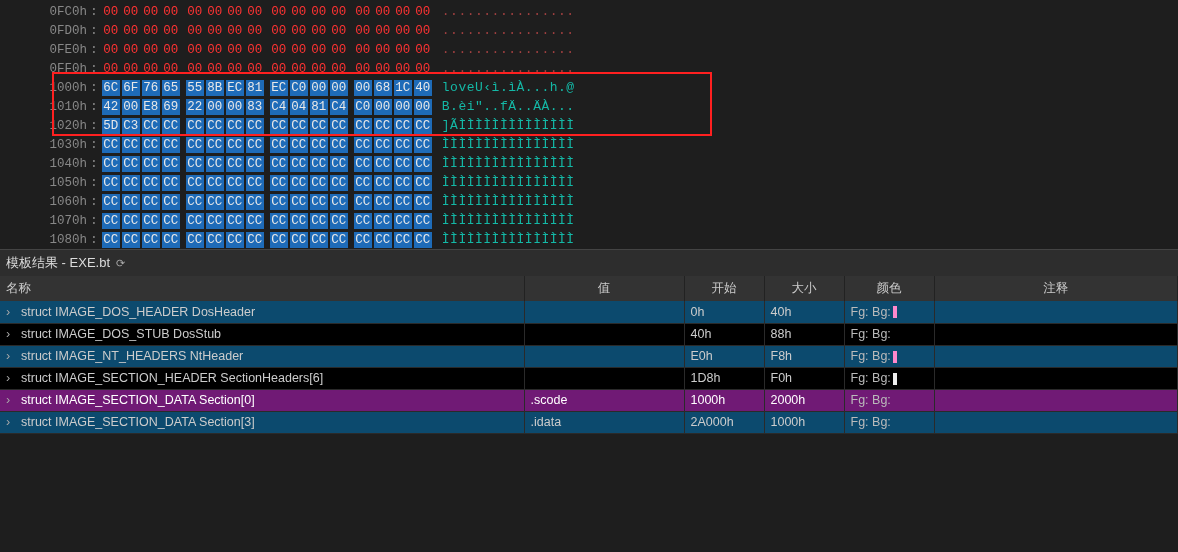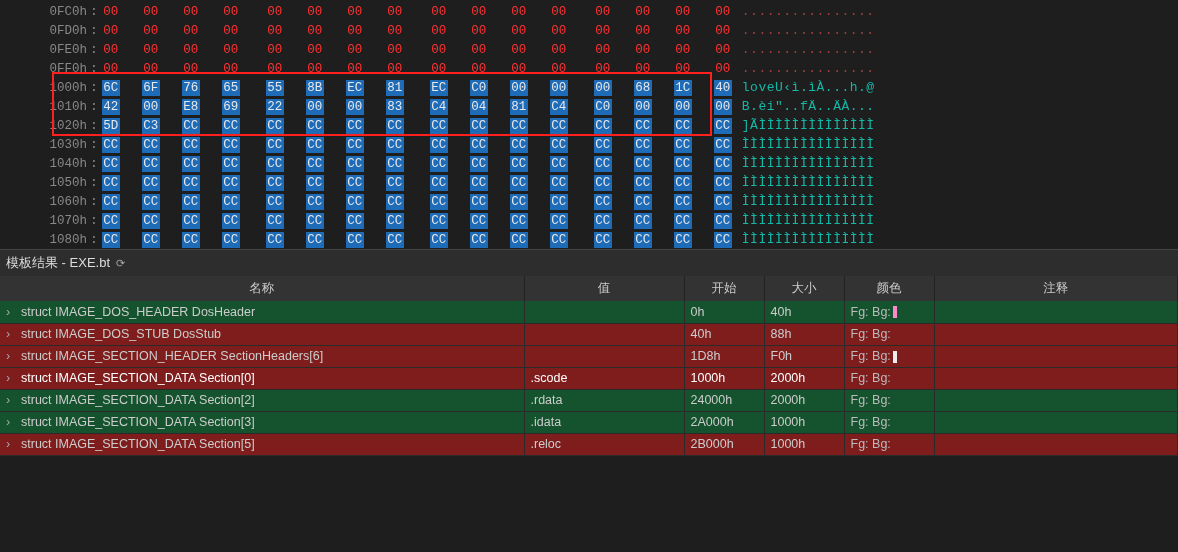--- a/index.html
+++ b/index.html
@@ -29,21 +29,20 @@
     text-align: right;
     padding-right: 3px;
     font-size: 12.5px;
   }
   .colon {
     color: #888;
     padding-right: 4px;
   }
   .bytes {
     display: inline-flex;
-    gap: 20px;
   }
   .byte {
     width: 18px;
     text-align: center;
     padding: 1px 0;
     margin-right: 2px;
     font-size: 12.5px;
   }
   .byte.red { color: #ff3333; }
   .byte.bluebg { background: #1e6bb8; color: #e8e8e8; }
@@ -87,27 +86,27 @@
   }
   .table thead th {
     background: #333;
     color: #ccc;
     font-weight: normal;
     text-align: center;
     padding: 4px 6px;
     border-right: 1px solid #222;
     height: 24px;
   }
-  .table thead th.left { text-align: center; padding-left: 20px; }
+  .table thead th.left { text-align: left; padding-left: 20px; }
   .table tbody tr {
-    background: #14532d;
+    background: #0c4a6e;
     border-bottom: 1px solid #2a2a2a;
   }
-  .table tbody tr.alt { background: #7f1d1d; }
-  .table tbody tr.selected { background: #7f1d1d; color: #fff; }
+  .table tbody tr.alt { background: #000000; }
+  .table tbody tr.selected { background: #701a75; color: #fff; }
   .table tbody td {
     padding: 3px 6px;
     border-right: 1px solid #2a2a2a;
     height: 22px;
     white-space: nowrap;
   }
   .expand {
     display: inline-block;
     width: 12px;
     color: #aaa;
@@ -466,54 +465,46 @@
         <td class="col-comment"></td>
       </tr>
       <tr class="alt">
         <td class="col-name"><span class="expand">›</span><span>struct IMAGE_DOS_STUB DosStub</span></td>
         <td class="col-value"></td>
         <td class="col-start">40h</td>
         <td class="col-size">88h</td>
         <td class="col-color"><span class="fg-label">Fg:</span>   <span class="fg-label">Bg:</span></td>
         <td class="col-comment"></td>
       </tr>
+      <tr class="">
+        <td class="col-name"><span class="expand">›</span><span>struct IMAGE_NT_HEADERS NtHeader</span></td>
+        <td class="col-value"></td>
+        <td class="col-start">E0h</td>
+        <td class="col-size">F8h</td>
+        <td class="col-color"><span class="fg-label">Fg:</span>   <span class="fg-label">Bg:</span><span class="bg-swatch pink"></span></td>
+        <td class="col-comment"></td>
+      </tr>
       <tr class="alt">
         <td class="col-name"><span class="expand">›</span><span>struct IMAGE_SECTION_HEADER SectionHeaders[6]</span></td>
         <td class="col-value"></td>
         <td class="col-start">1D8h</td>
         <td class="col-size">F0h</td>
         <td class="col-color"><span class="fg-label">Fg:</span>   <span class="fg-label">Bg:</span><span class="bg-swatch white"></span></td>
         <td class="col-comment"></td>
       </tr>
       <tr class="selected">
         <td class="col-name"><span class="expand">›</span><span>struct IMAGE_SECTION_DATA Section[0]</span></td>
         <td class="col-value">.scode</td>
         <td class="col-start">1000h</td>
         <td class="col-size">2000h</td>
         <td class="col-color"><span class="fg-label">Fg:</span>   <span class="fg-label">Bg:</span></td>
         <td class="col-comment"></td>
       </tr>
       <tr class="">
-        <td class="col-name"><span class="expand">›</span><span>struct IMAGE_SECTION_DATA Section[2]</span></td>
-        <td class="col-value">.rdata</td>
-        <td class="col-start">24000h</td>
-        <td class="col-size">2000h</td>
-        <td class="col-color"><span class="fg-label">Fg:</span>   <span class="fg-label">Bg:</span></td>
-        <td class="col-comment"></td>
-      </tr>
-      <tr class="">
         <td class="col-name"><span class="expand">›</span><span>struct IMAGE_SECTION_DATA Section[3]</span></td>
         <td class="col-value">.idata</td>
         <td class="col-start">2A000h</td>
-        <td class="col-size">1000h</td>
-        <td class="col-color"><span class="fg-label">Fg:</span>   <span class="fg-label">Bg:</span></td>
-        <td class="col-comment"></td>
-      </tr>
-      <tr class="alt">
-        <td class="col-name"><span class="expand">›</span><span>struct IMAGE_SECTION_DATA Section[5]</span></td>
-        <td class="col-value">.reloc</td>
-        <td class="col-start">2B000h</td>
         <td class="col-size">1000h</td>
         <td class="col-color"><span class="fg-label">Fg:</span>   <span class="fg-label">Bg:</span></td>
         <td class="col-comment"></td>
       </tr>
     </tbody>
 </table>
 
 </body></html>

